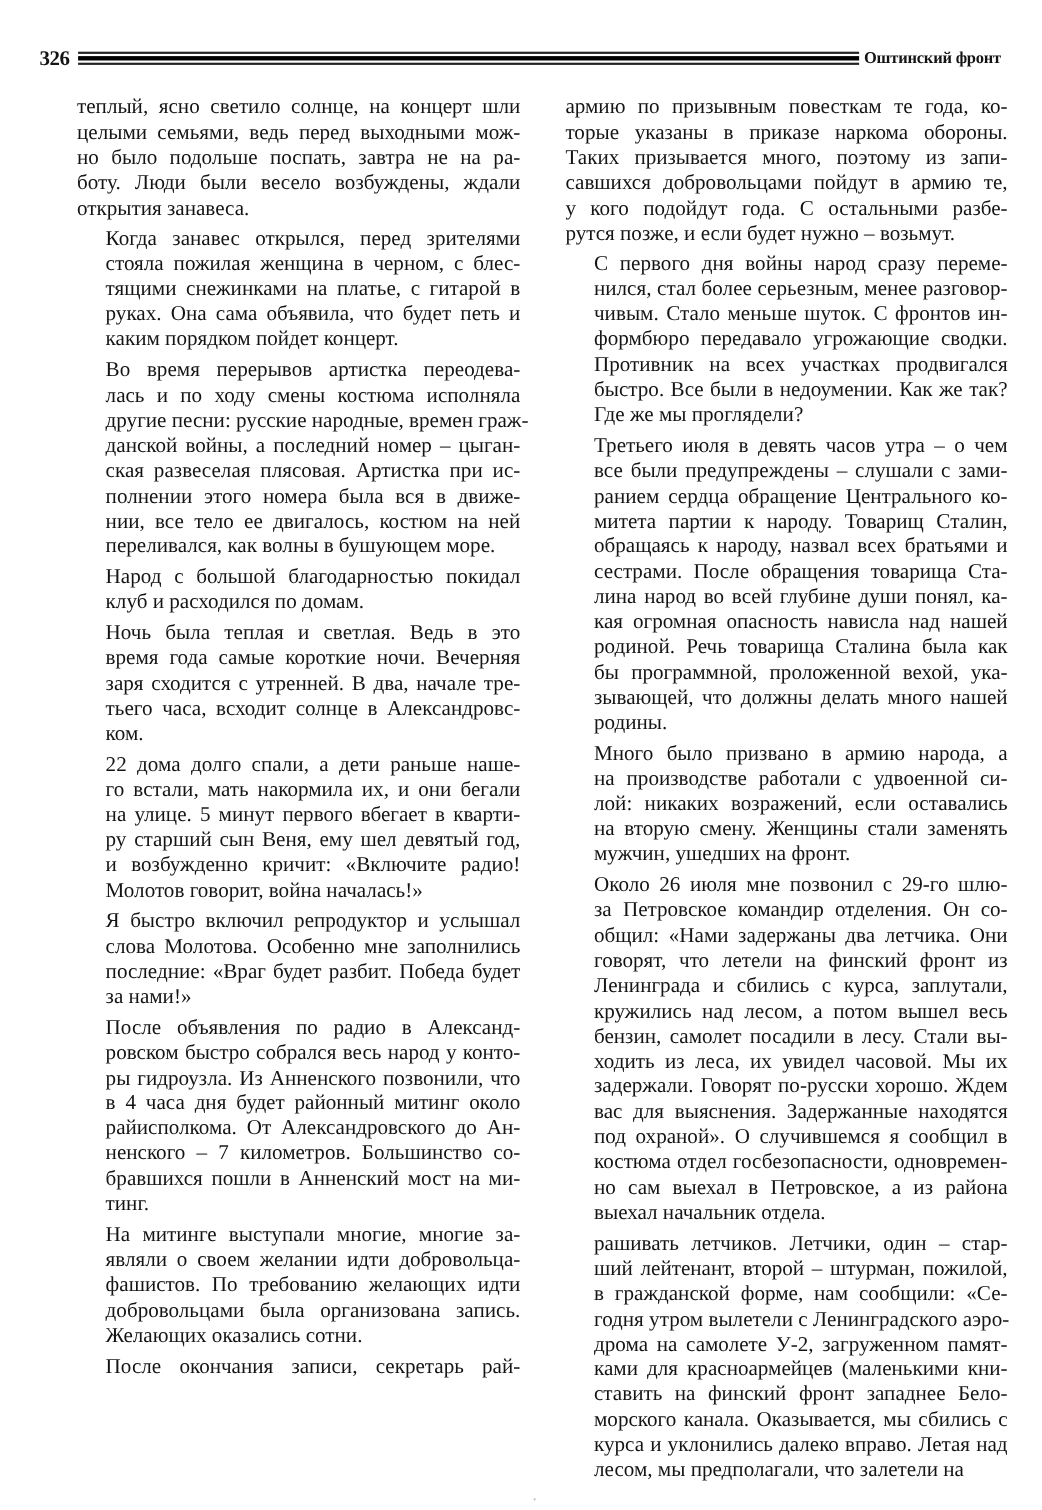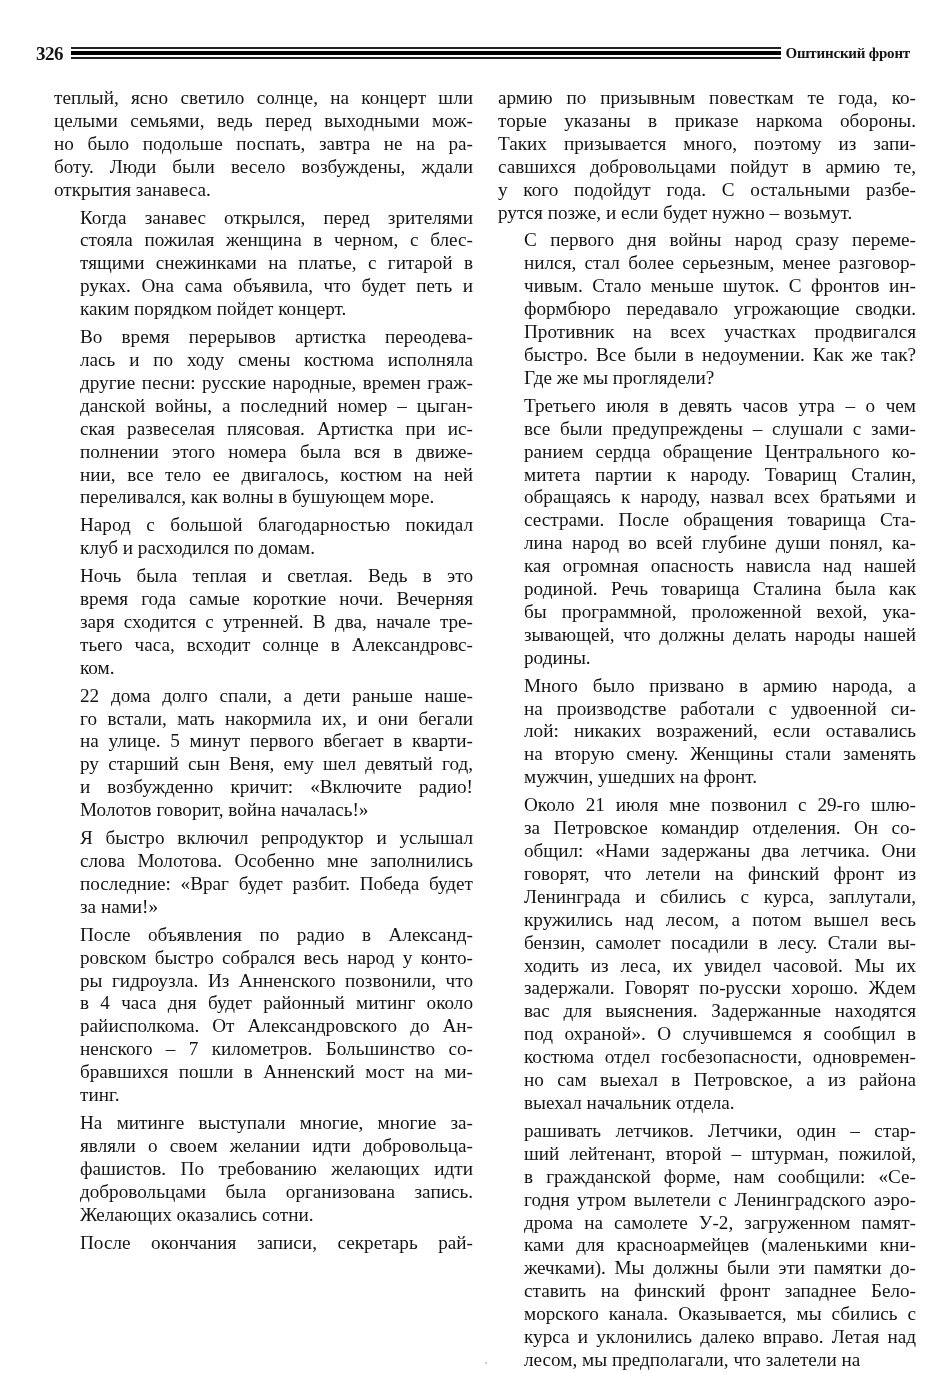--- a/index.html
+++ b/index.html
@@ -7,21 +7,21 @@
   .page { position: absolute; left: 0; top: 0; width: 947px; height: 1088px; }
   .header { position: absolute; left: 36px; top: 40px; width: 874px; height: 26px; display: flex; align-items: center; }
   .page-num { font-family: "Liberation Serif", serif; font-weight: bold; font-size: 19px; letter-spacing: -0.5px; margin-right: 4px; line-height: 1; }
   .rules { flex: 1; display: flex; flex-direction: column; justify-content: center; height: 14px; margin: 0 4px; }
   .rule-thin { height: 2px; background: #222; }
   .rule-thick { height: 4px; background: #000; margin: 2px 0; }
   .running-title { font-family: "Liberation Serif", serif; font-weight: bold; font-size: 15px; white-space: nowrap; letter-spacing: -0.2px; }
   .col { position: absolute; top: 87px; font-family: "Liberation Serif", serif; font-size: 19.2px; line-height: 22.9px; text-align: justify; hyphens: manual; }
   .col-left { left: 54px; width: 419px; }
   .col-right { left: 498px; width: 418px; }
-  .col p { margin: 0 0 5px 0; text-indent: 26px; }
+  .col p { margin: 0 0 5px 16px; text-indent: 26px; }
   .col p.cont { text-indent: 0; }
   .col .line { display: block; text-align: justify; text-align-last: justify; white-space: nowrap; }
   .col .line.last { text-align-last: left; }
   .speck { position: absolute; left: 485px; top: 1362px; width: 2px; height: 2px; background: #bbb; border-radius: 1px; }
 </style>
 </head>
 <body>
 
 <div class="page">
   <div class="header">
@@ -127,32 +127,32 @@
         <span class="line">Третьего июля в девять часов утра – о чем</span>
         <span class="line">все были предупреждены – слушали с зами-</span>
         <span class="line">ранием сердца обращение Центрального ко-</span>
         <span class="line">митета партии к народу. Товарищ Сталин,</span>
         <span class="line">обращаясь к народу, назвал всех братьями и</span>
         <span class="line">сестрами. После обращения товарища Ста-</span>
         <span class="line">лина народ во всей глубине души понял, ка-</span>
         <span class="line">кая огромная опасность нависла над нашей</span>
         <span class="line">родиной. Речь товарища Сталина была как</span>
         <span class="line">бы программной, проложенной вехой, ука-</span>
-        <span class="line">зывающей, что должны делать народы нашей</span>
+        <span class="line">зывающей, что должны делать много нашей</span>
         <span class="line last">родины.</span>
       </p>
       <p>
         <span class="line">Много было призвано в армию народа, а</span>
         <span class="line">на производстве работали с удвоенной си-</span>
         <span class="line">лой: никаких возражений, если оставались</span>
         <span class="line">на вторую смену. Женщины стали заменять</span>
         <span class="line last">мужчин, ушедших на фронт.</span>
       </p>
       <p>
-        <span class="line">Около 21 июля мне позвонил с 29-го шлю-</span>
+        <span class="line">Около 26 июля мне позвонил с 29-го шлю-</span>
         <span class="line">за Петровское командир отделения. Он со-</span>
         <span class="line">общил: «Нами задержаны два летчика. Они</span>
         <span class="line">говорят, что летели на финский фронт из</span>
         <span class="line">Ленинграда и сбились с курса, заплутали,</span>
         <span class="line">кружились над лесом, а потом вышел весь</span>
         <span class="line">бензин, самолет посадили в лесу. Стали вы-</span>
         <span class="line">ходить из леса, их увидел часовой. Мы их</span>
         <span class="line">задержали. Говорят по-русски хорошо. Ждем</span>
         <span class="line">вас для выяснения. Задержанные находятся</span>
         <span class="line">под охраной». О случившемся я сообщил в</span>
@@ -160,21 +160,20 @@
         <span class="line">но сам выехал в Петровское, а из района</span>
         <span class="line last">выехал начальник отдела.</span>
       </p>
       <p>
         <span class="line">рашивать летчиков. Летчики, один – стар-</span>
         <span class="line">ший лейтенант, второй – штурман, пожилой,</span>
         <span class="line">в гражданской форме, нам сообщили: «Се-</span>
         <span class="line">годня утром вылетели с Ленинградского аэро-</span>
         <span class="line">дрома на самолете У-2, загруженном памят-</span>
         <span class="line">ками для красноармейцев (маленькими кни-</span>
-        <span class="line">жечками). Мы должны были эти памятки до-</span>
         <span class="line">ставить на финский фронт западнее Бело-</span>
         <span class="line">морского канала. Оказывается, мы сбились с</span>
         <span class="line">курса и уклонились далеко вправо. Летая над</span>
         <span class="line last">лесом, мы предполагали, что залетели на</span>
       </p>
     </div>
 
   <div class="speck"></div>
 </div>
 

